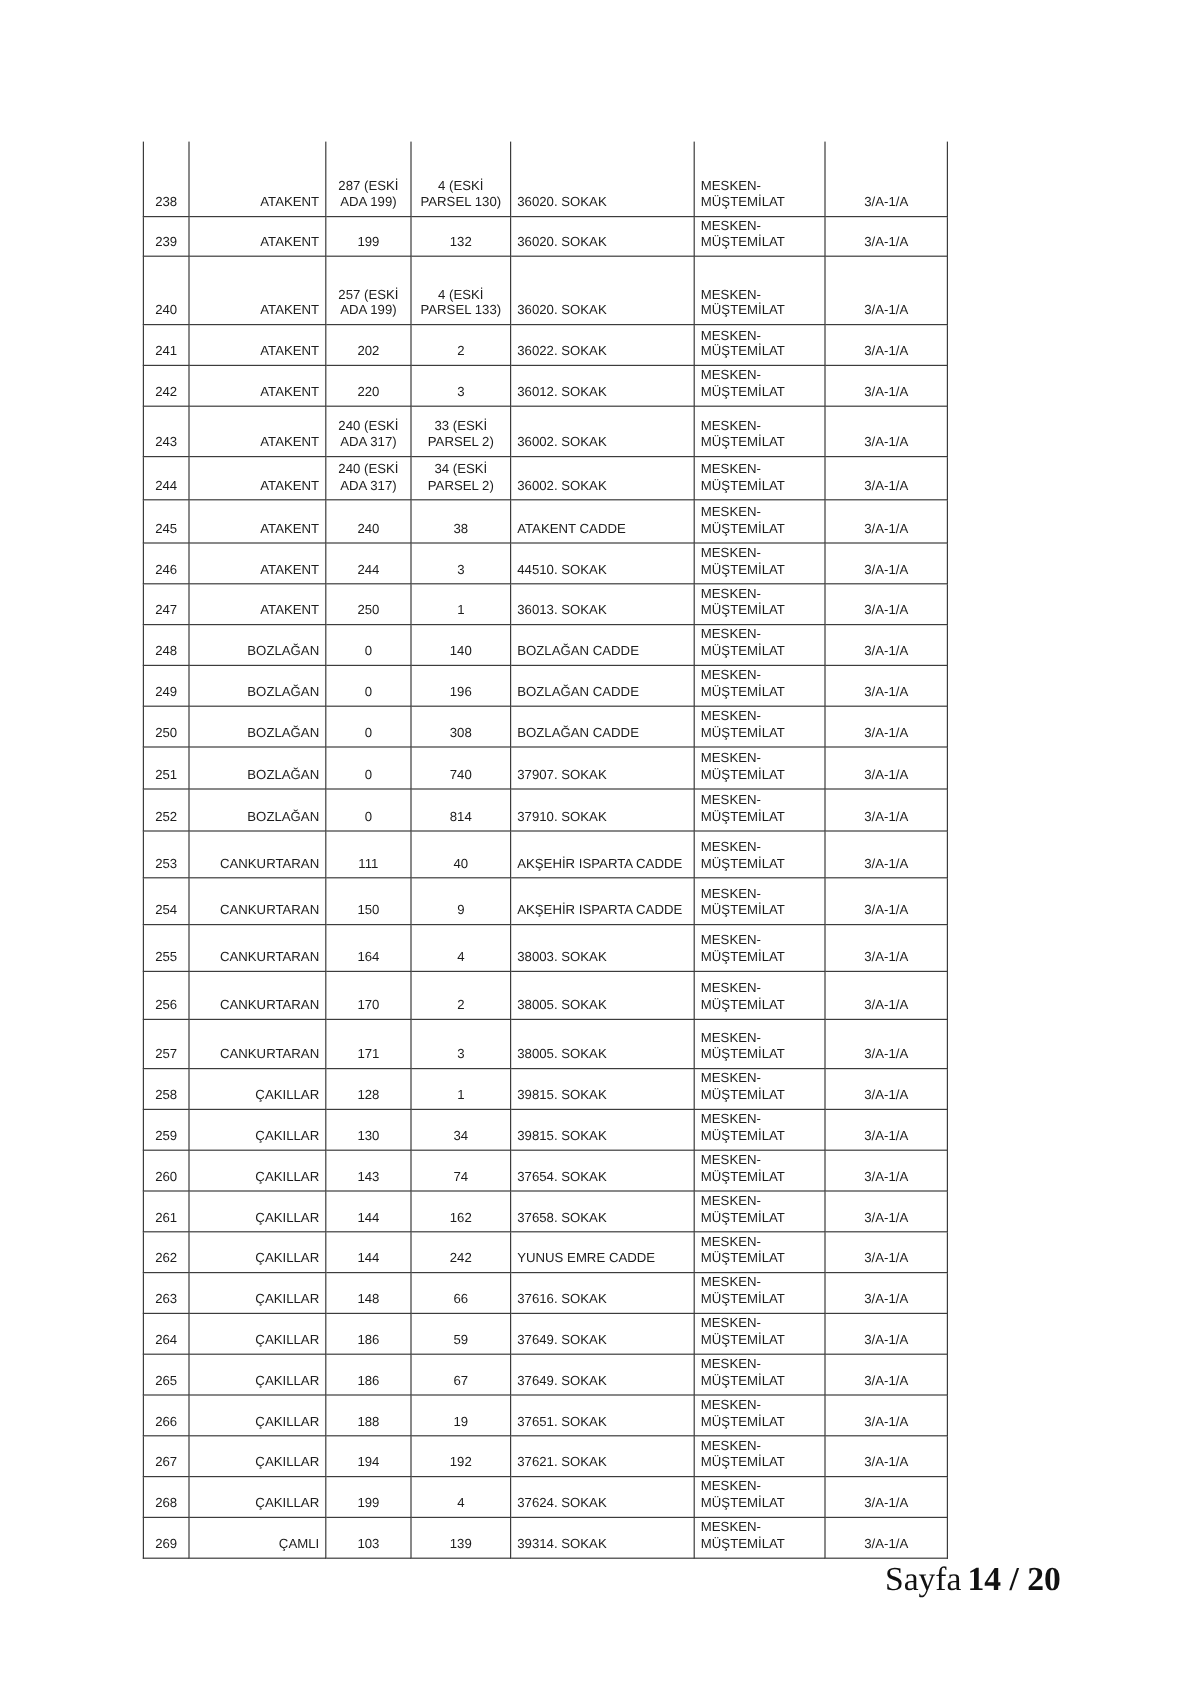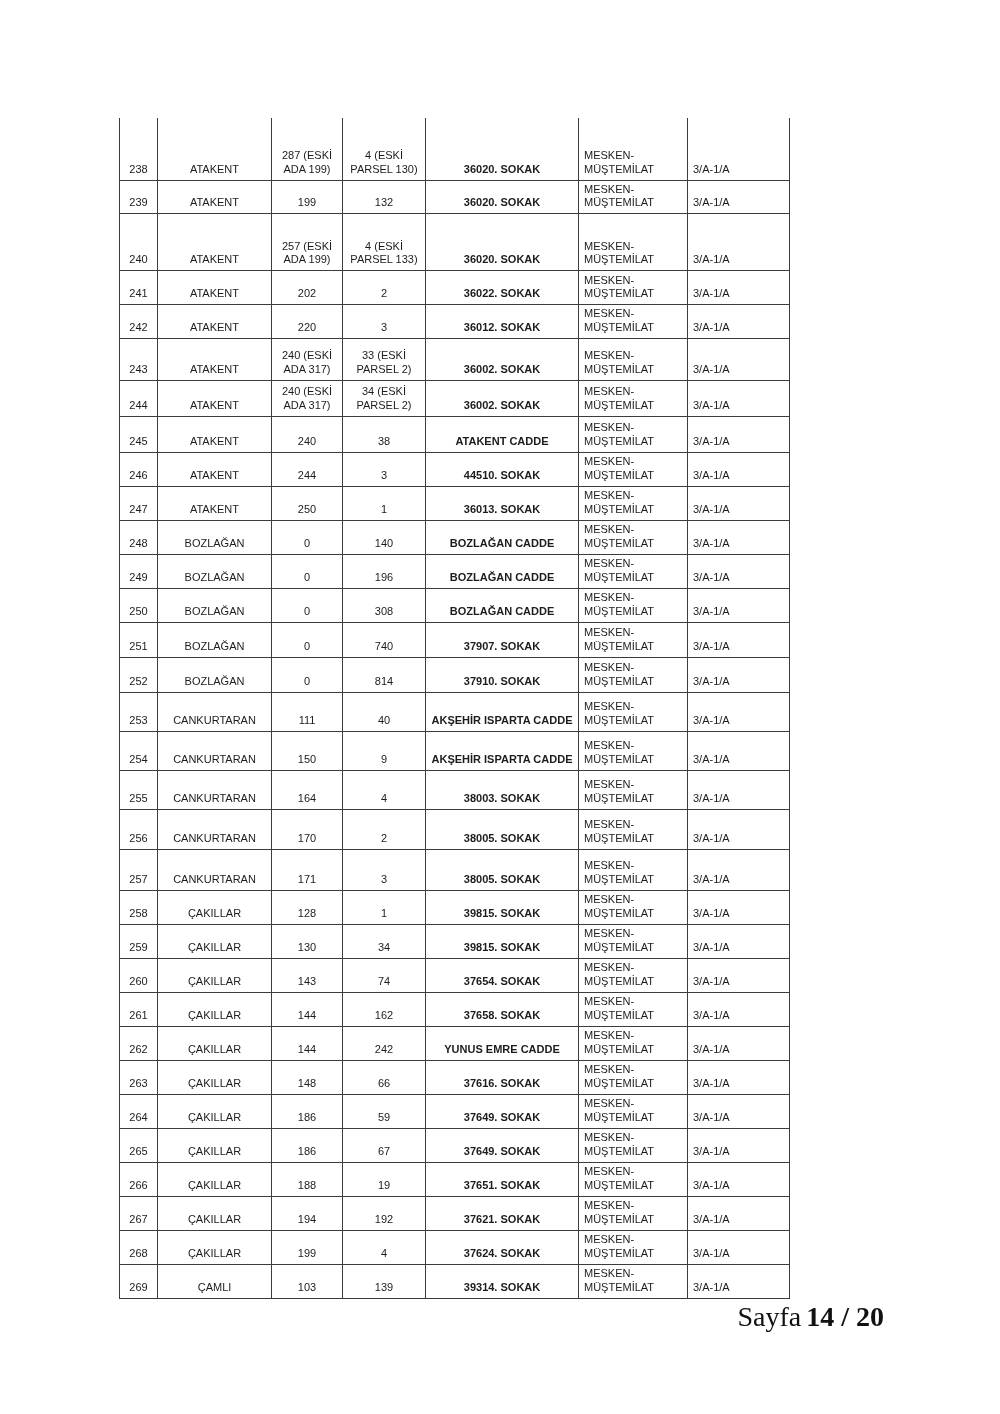--- a/index.html
+++ b/index.html
@@ -37,26 +37,26 @@
   table.parcel-table tr:first-child td {
     border-top: none;
   }
   td.c-no {
     vertical-align: top;
     text-align: center;
     font-size: 16px;
     line-height: 1.1;
     padding: 6px 1px 2px 1px;
   }
-  td.c-mah { text-align: center; }
+  td.c-mah { text-align: right; }
   td.c-ada { text-align: center; padding-left: 3px; padding-right: 3px; }
   td.c-par { text-align: center; padding-left: 3px; padding-right: 3px; }
-  td.c-sok { text-align: center; font-weight: bold; }
+  td.c-sok { text-align: left; }
   td.c-nit { text-align: left; }
-  td.c-grp { }
+  td.c-grp { text-align: center; }
   .footer {
     position: absolute;
     top: 1301px;
     right: 116px;
     font-family: "Liberation Serif", "DejaVu Serif", serif;
     font-size: 28px;
     color: #111111;
     white-space: nowrap;
   }
   .footer .page-num {

